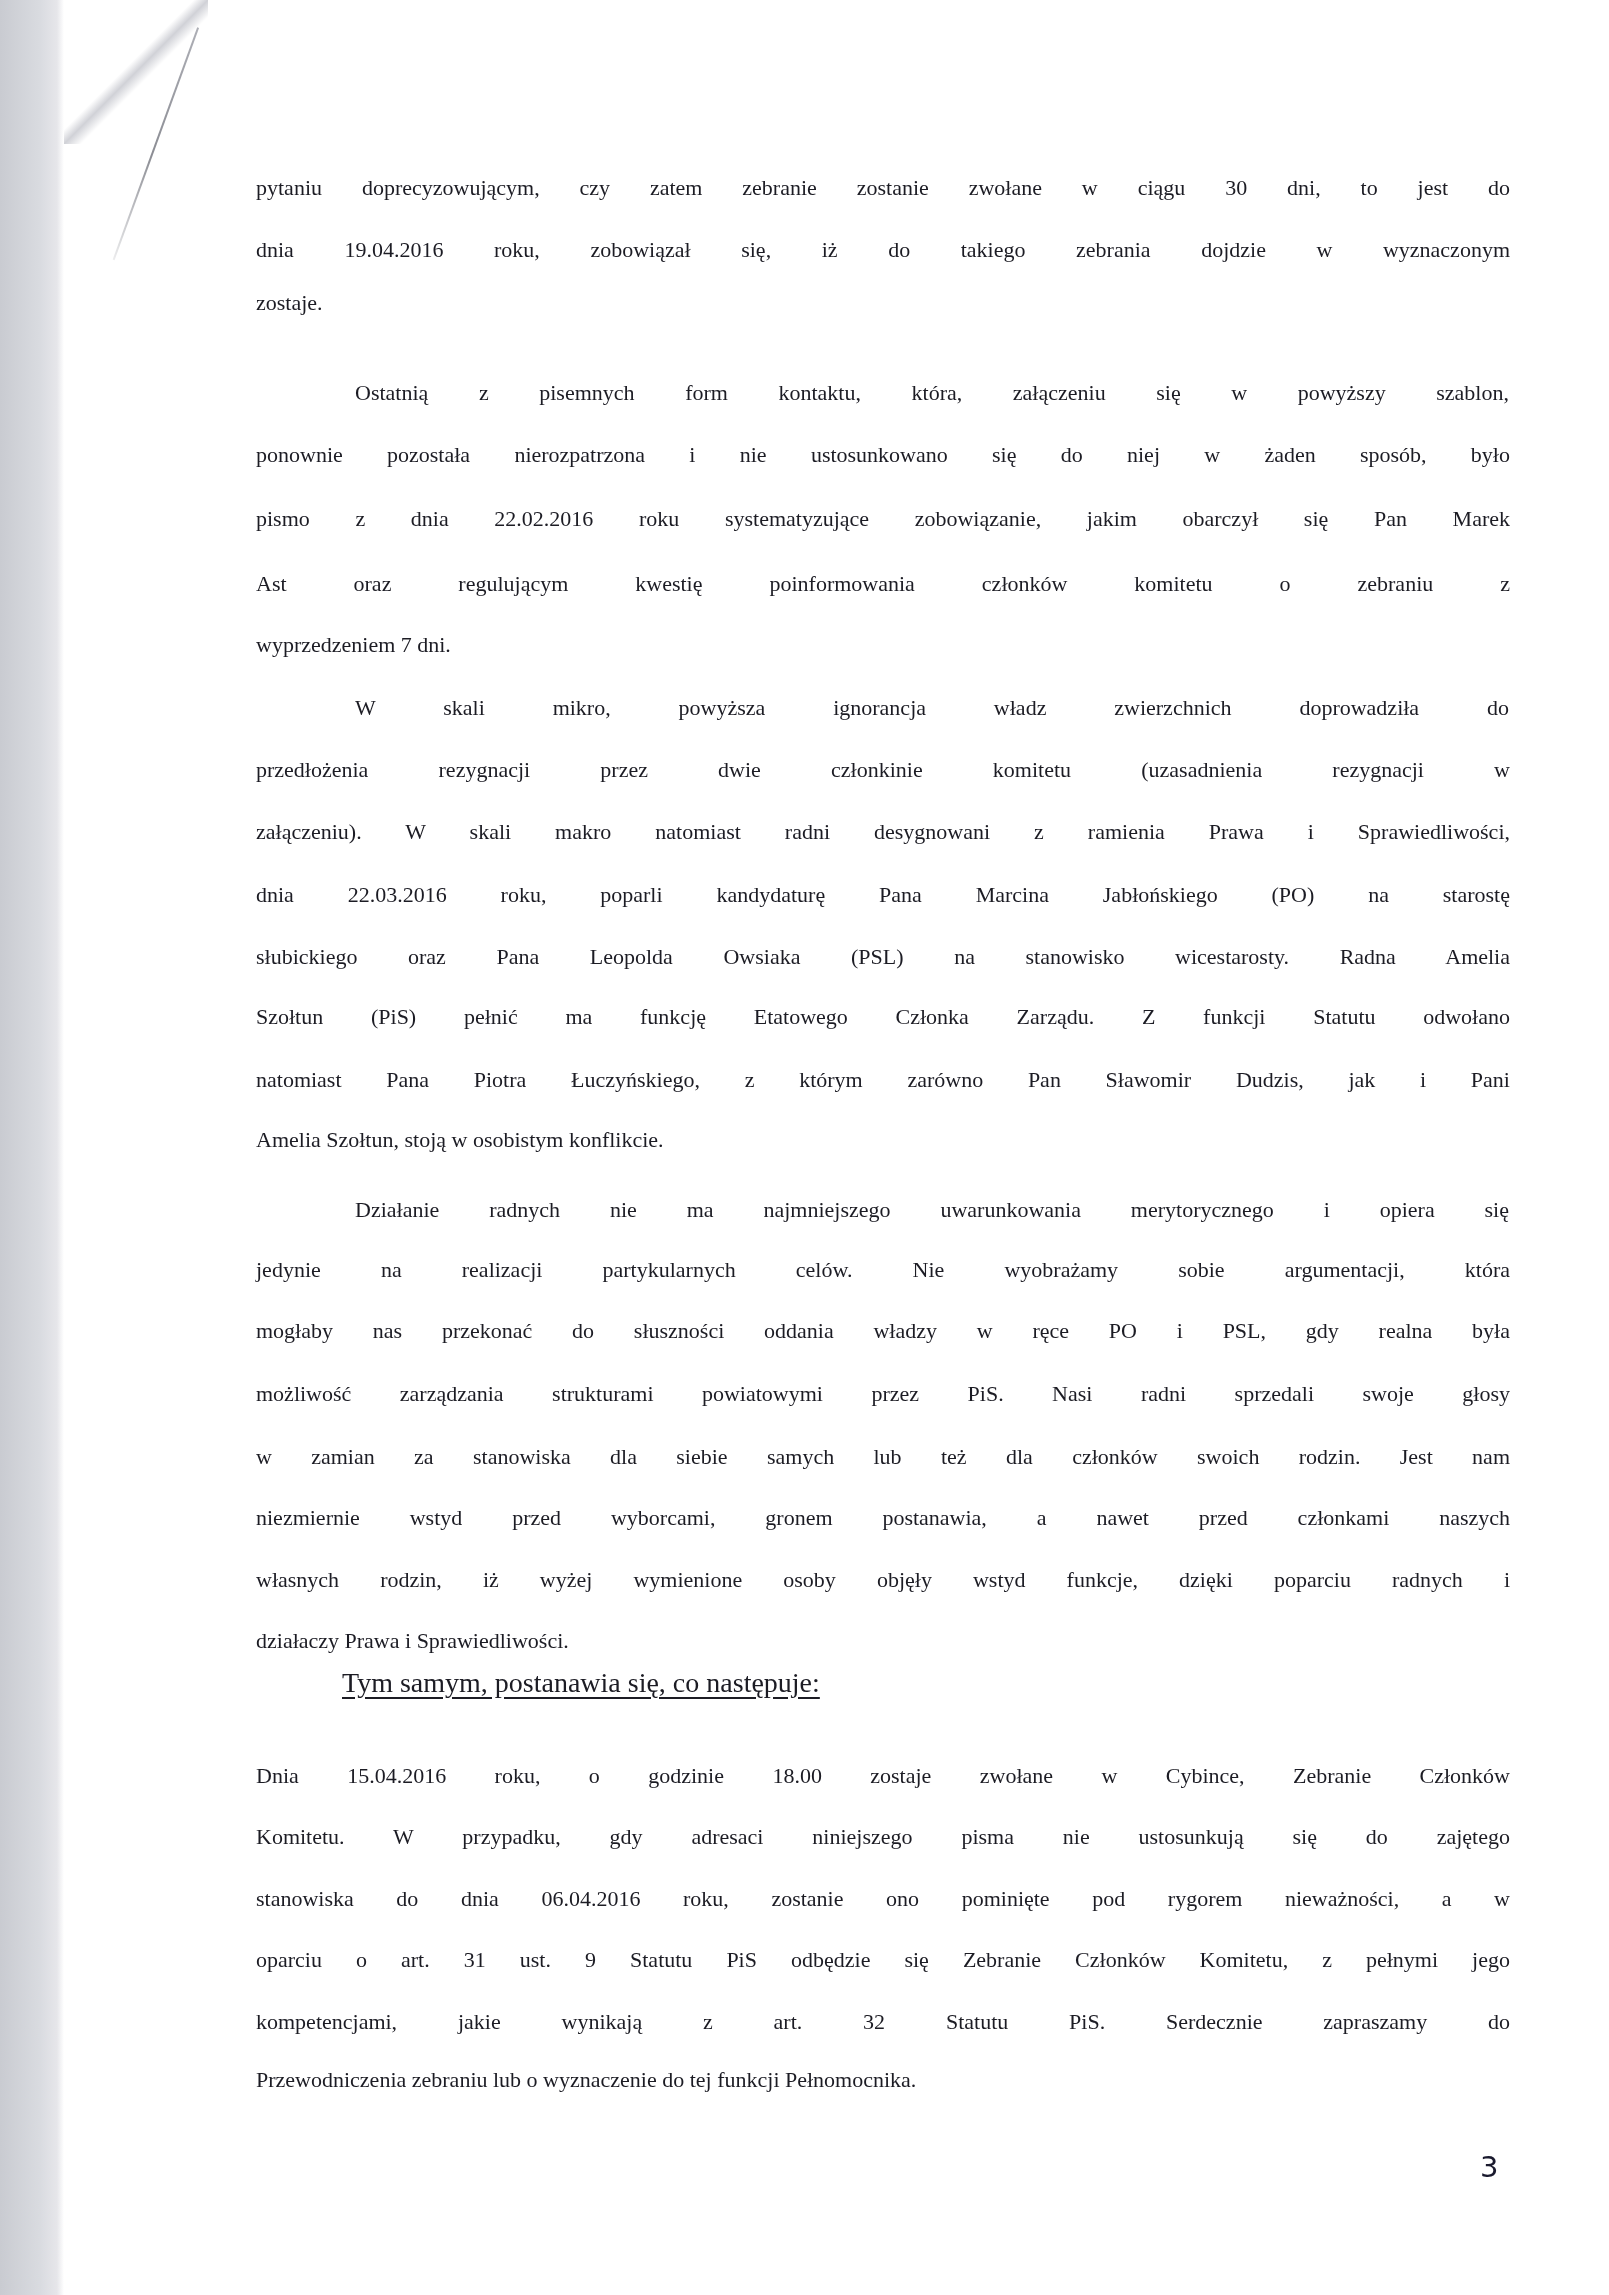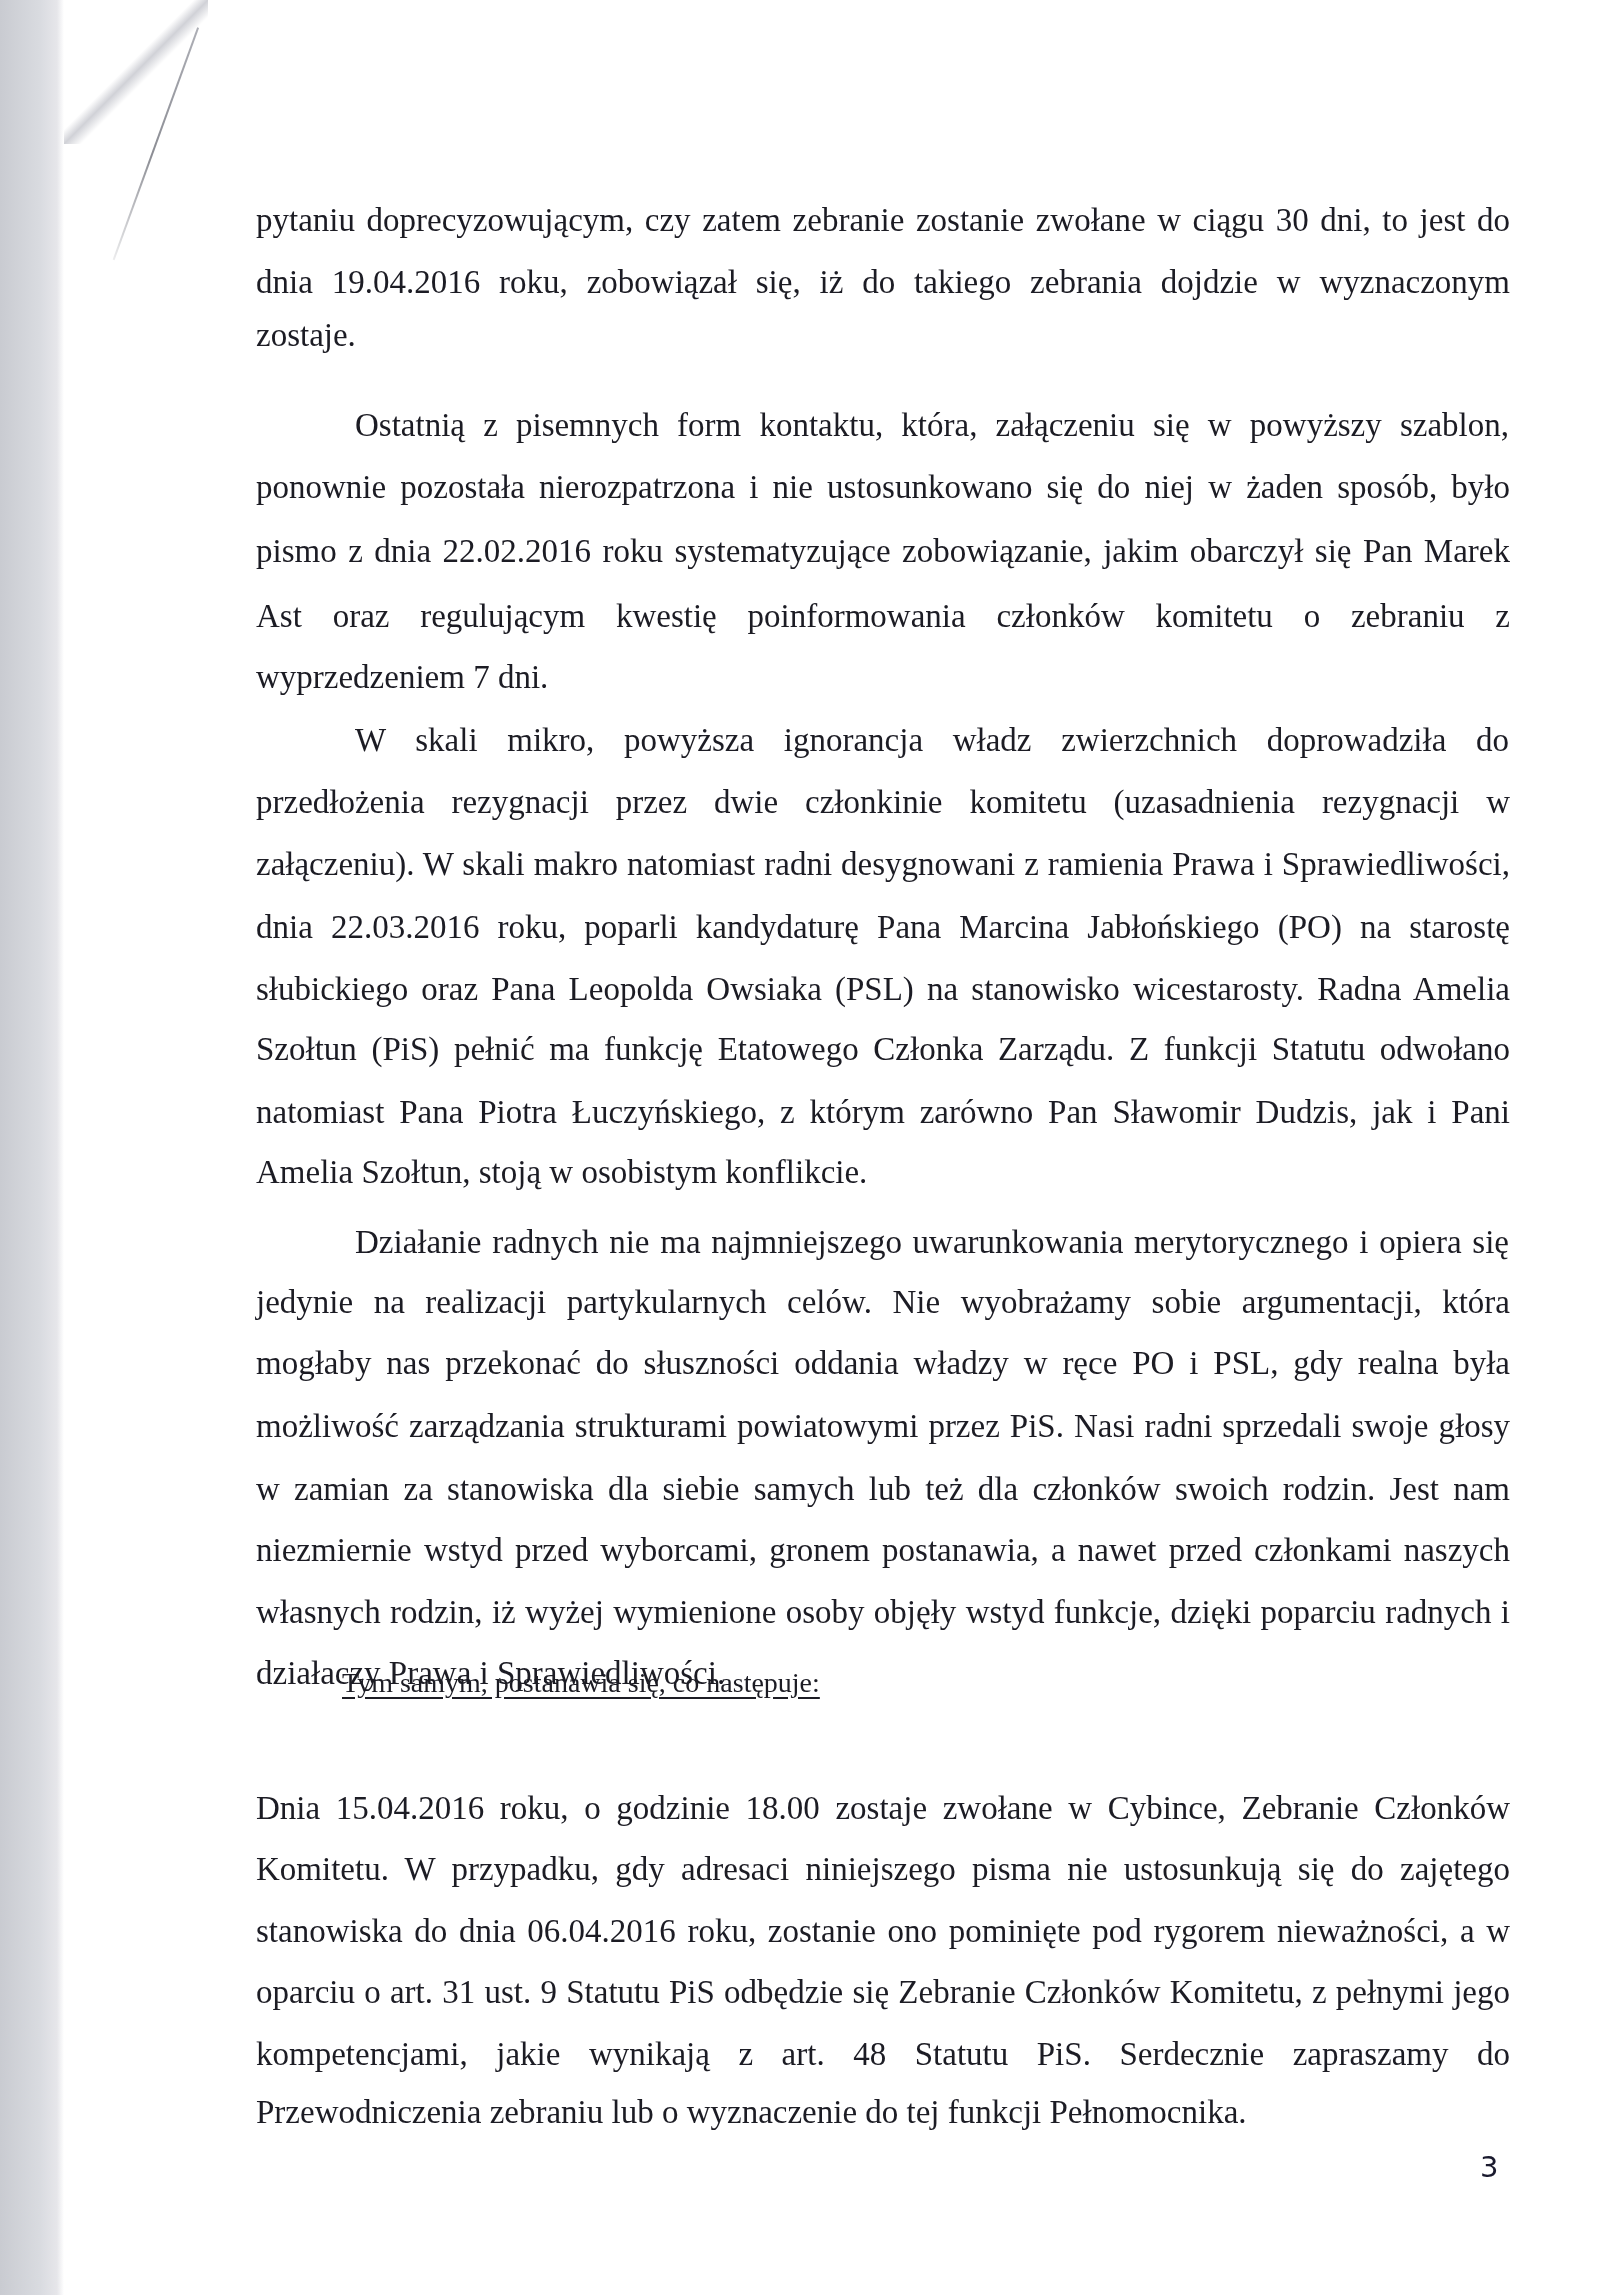--- a/index.html
+++ b/index.html
@@ -23,22 +23,22 @@
     background: linear-gradient(135deg, rgba(190,192,200,0.0) 45%, rgba(170,172,182,0.55) 50%, rgba(255,255,255,0) 56%);
   }
   .fold-line {
     position: absolute; left: 122px; top: 0; width: 2px; height: 247px;
     background: linear-gradient(180deg, #8a8c96, #5a5c66 55%, rgba(120,122,130,0.2));
     transform-origin: top left; transform: rotate(20deg) translateX(80px);
     opacity: 0.7;
   }
   .line {
     position: absolute; left: 256px; width: 1254px;
-    font-size: 33px; line-height: 40px; white-space: nowrap;
-    text-align: justify; text-align-last: justify; margin-top: 32px;
+    font-size: 22px; line-height: 40px; white-space: nowrap;
+    text-align: justify; text-align-last: justify;
   }
   .line.last { text-align-last: left; }
   .line.indent { left: 355px; width: 1154px; }
   .heading {
     position: absolute; left: 342px; font-size: 28px; line-height: 40px;
     text-decoration: underline; text-underline-offset: 5.3px; white-space: nowrap;
   }
   .pagenum {
     position: absolute; left: 1480px; top: 2150px;
     font-family: "DejaVu Sans", "Liberation Sans", sans-serif; font-size: 29px;
@@ -89,18 +89,18 @@
   <div class="line last" style="top:1621px">działaczy Prawa i Sprawiedliwości.</div>
 </div>
 
 <div class="heading" style="top:1663px">Tym samym, postanawia się, co następuje:</div>
 
 <div>
   <div class="line" style="top:1756px">Dnia 15.04.2016 roku, o godzinie 18.00 zostaje zwołane w Cybince, Zebranie Członków</div>
   <div class="line" style="top:1817px">Komitetu. W przypadku, gdy adresaci niniejszego pisma nie ustosunkują się do zajętego</div>
   <div class="line" style="top:1879px">stanowiska do dnia 06.04.2016 roku, zostanie ono pominięte pod rygorem nieważności, a w</div>
   <div class="line" style="top:1940px">oparciu o art. 31 ust. 9 Statutu PiS odbędzie się Zebranie Członków Komitetu, z pełnymi jego</div>
-  <div class="line" style="top:2002px">kompetencjami, jakie wynikają z art. 48 Statutu PiS. Serdecznie zapraszamy do</div>
+  <div class="line" style="top:2002px">kompetencjami, jakie wynikają z art. 32 Statutu PiS. Serdecznie zapraszamy do</div>
   <div class="line last" style="top:2060px">Przewodniczenia zebraniu lub o wyznaczenie do tej funkcji Pełnomocnika.</div>
 </div>
 
 <div class="pagenum">3</div>
 
 
 </body></html>

